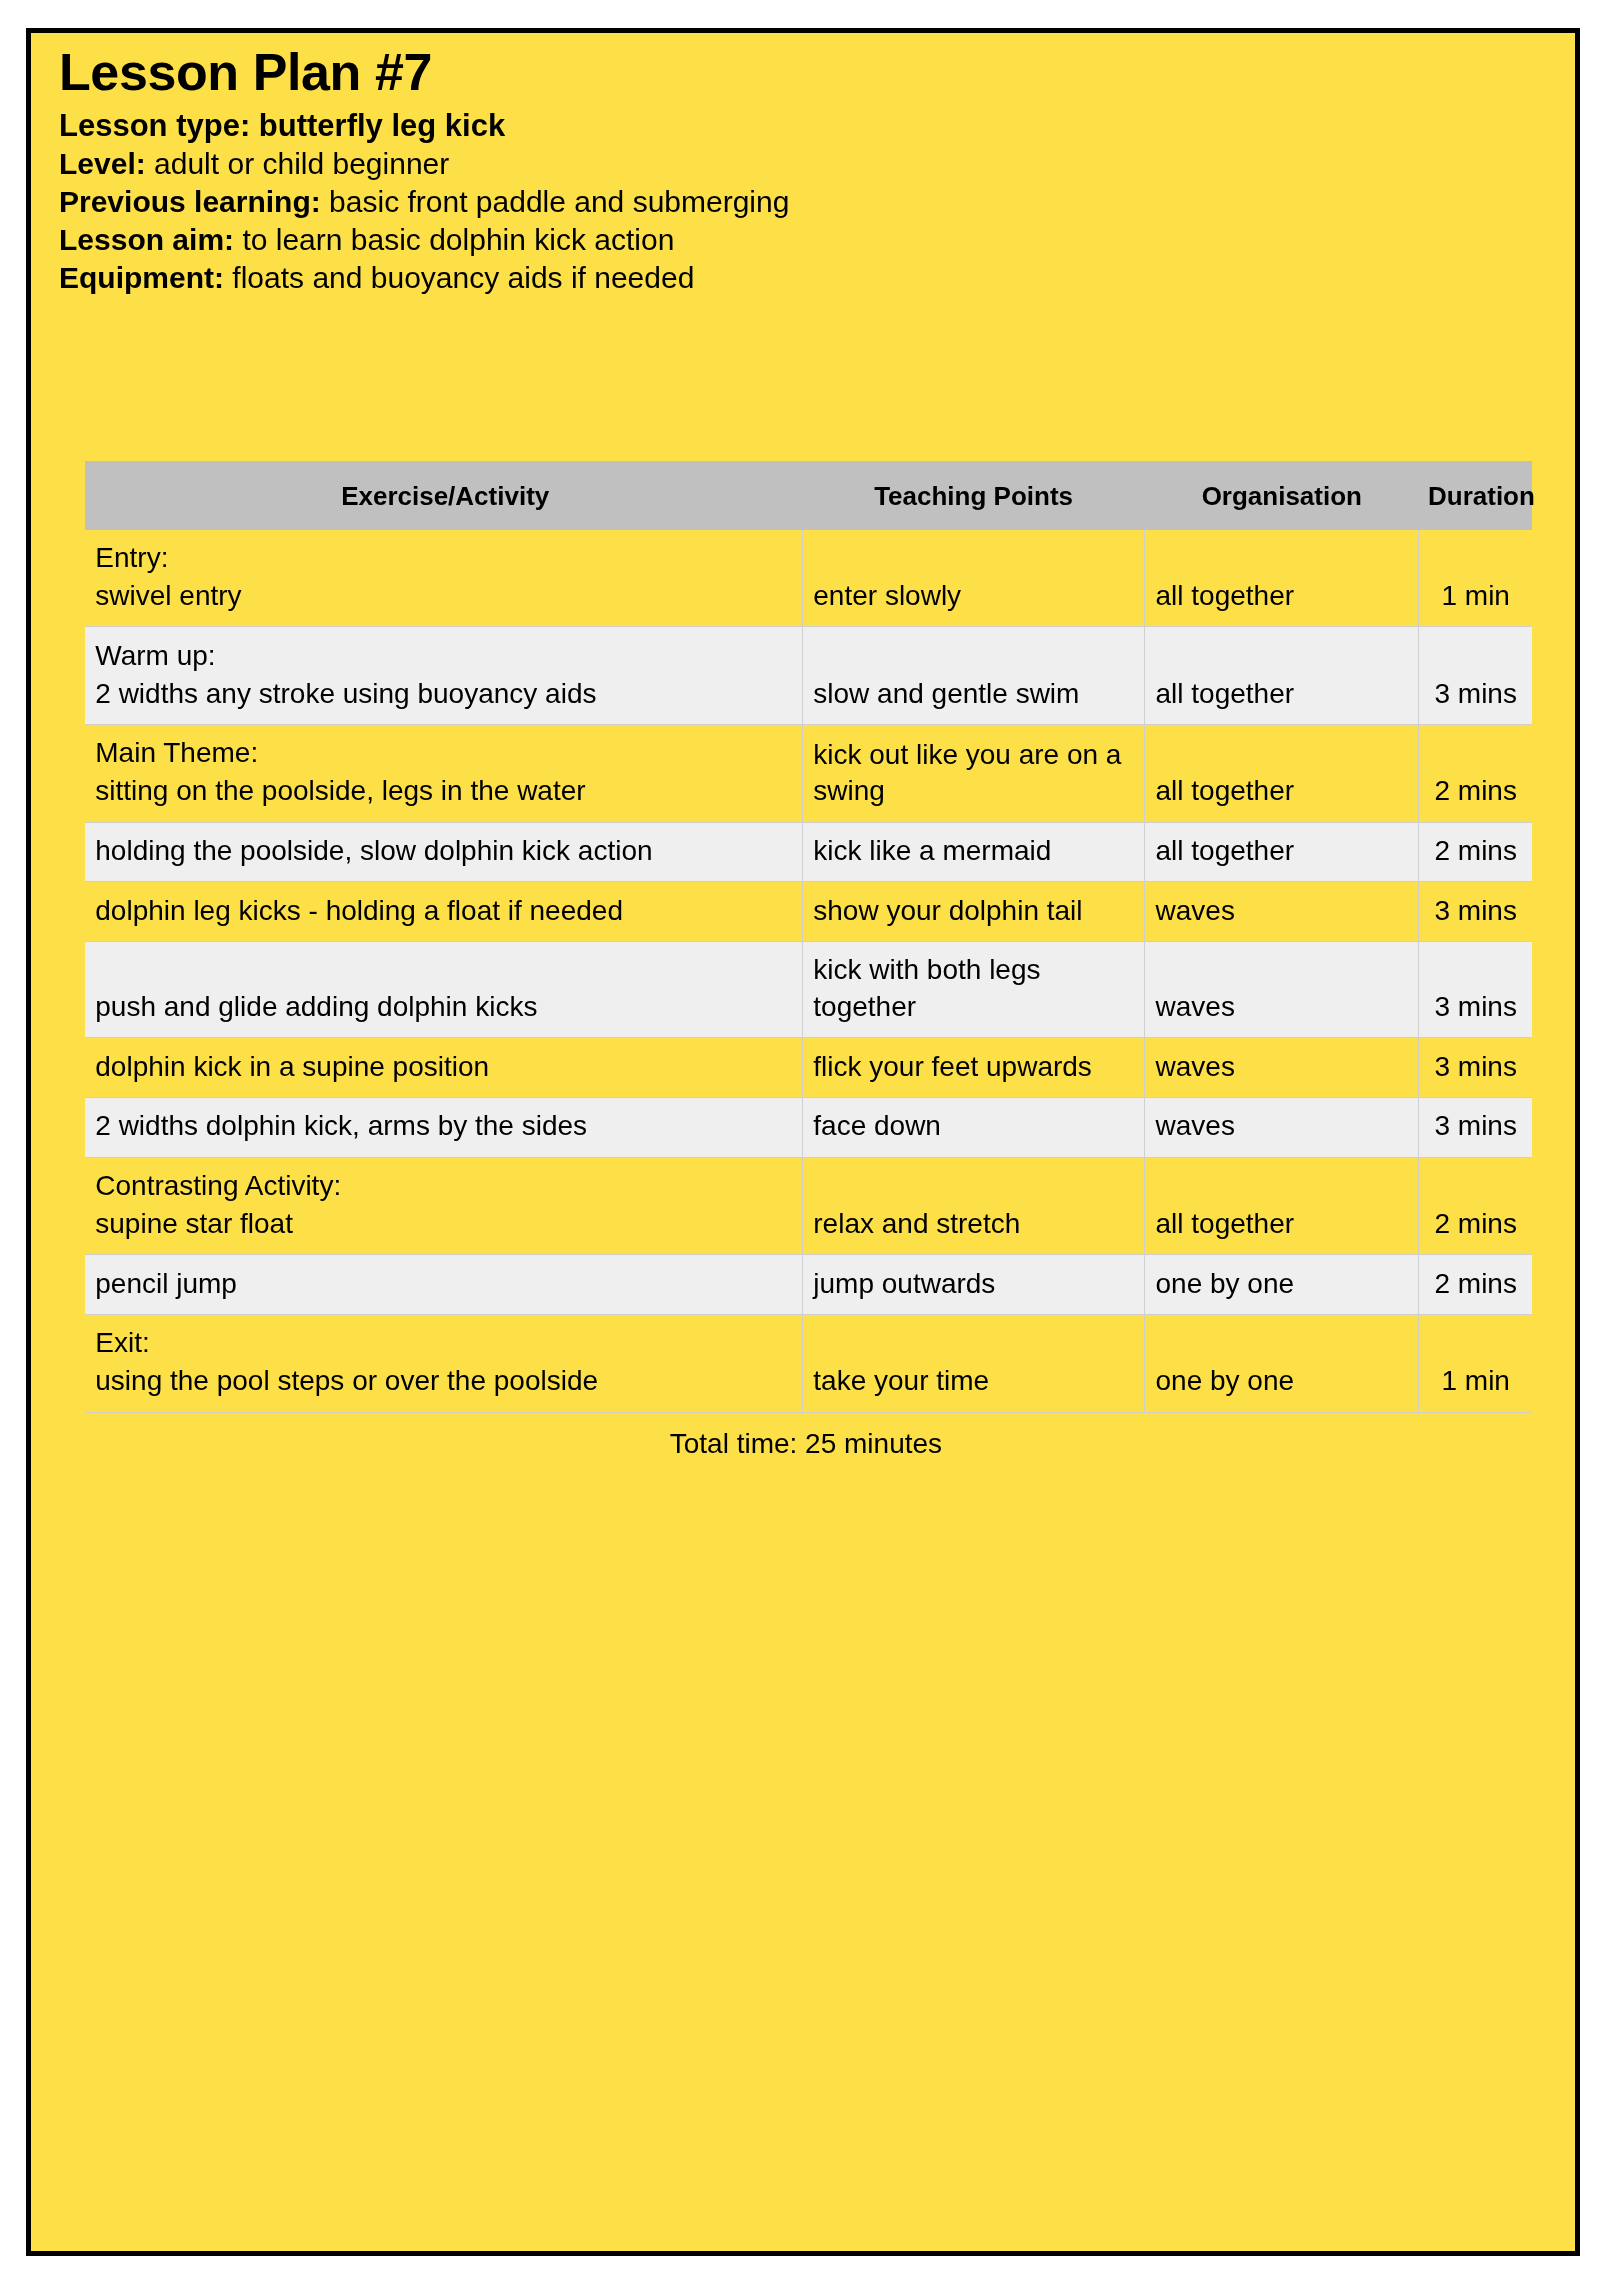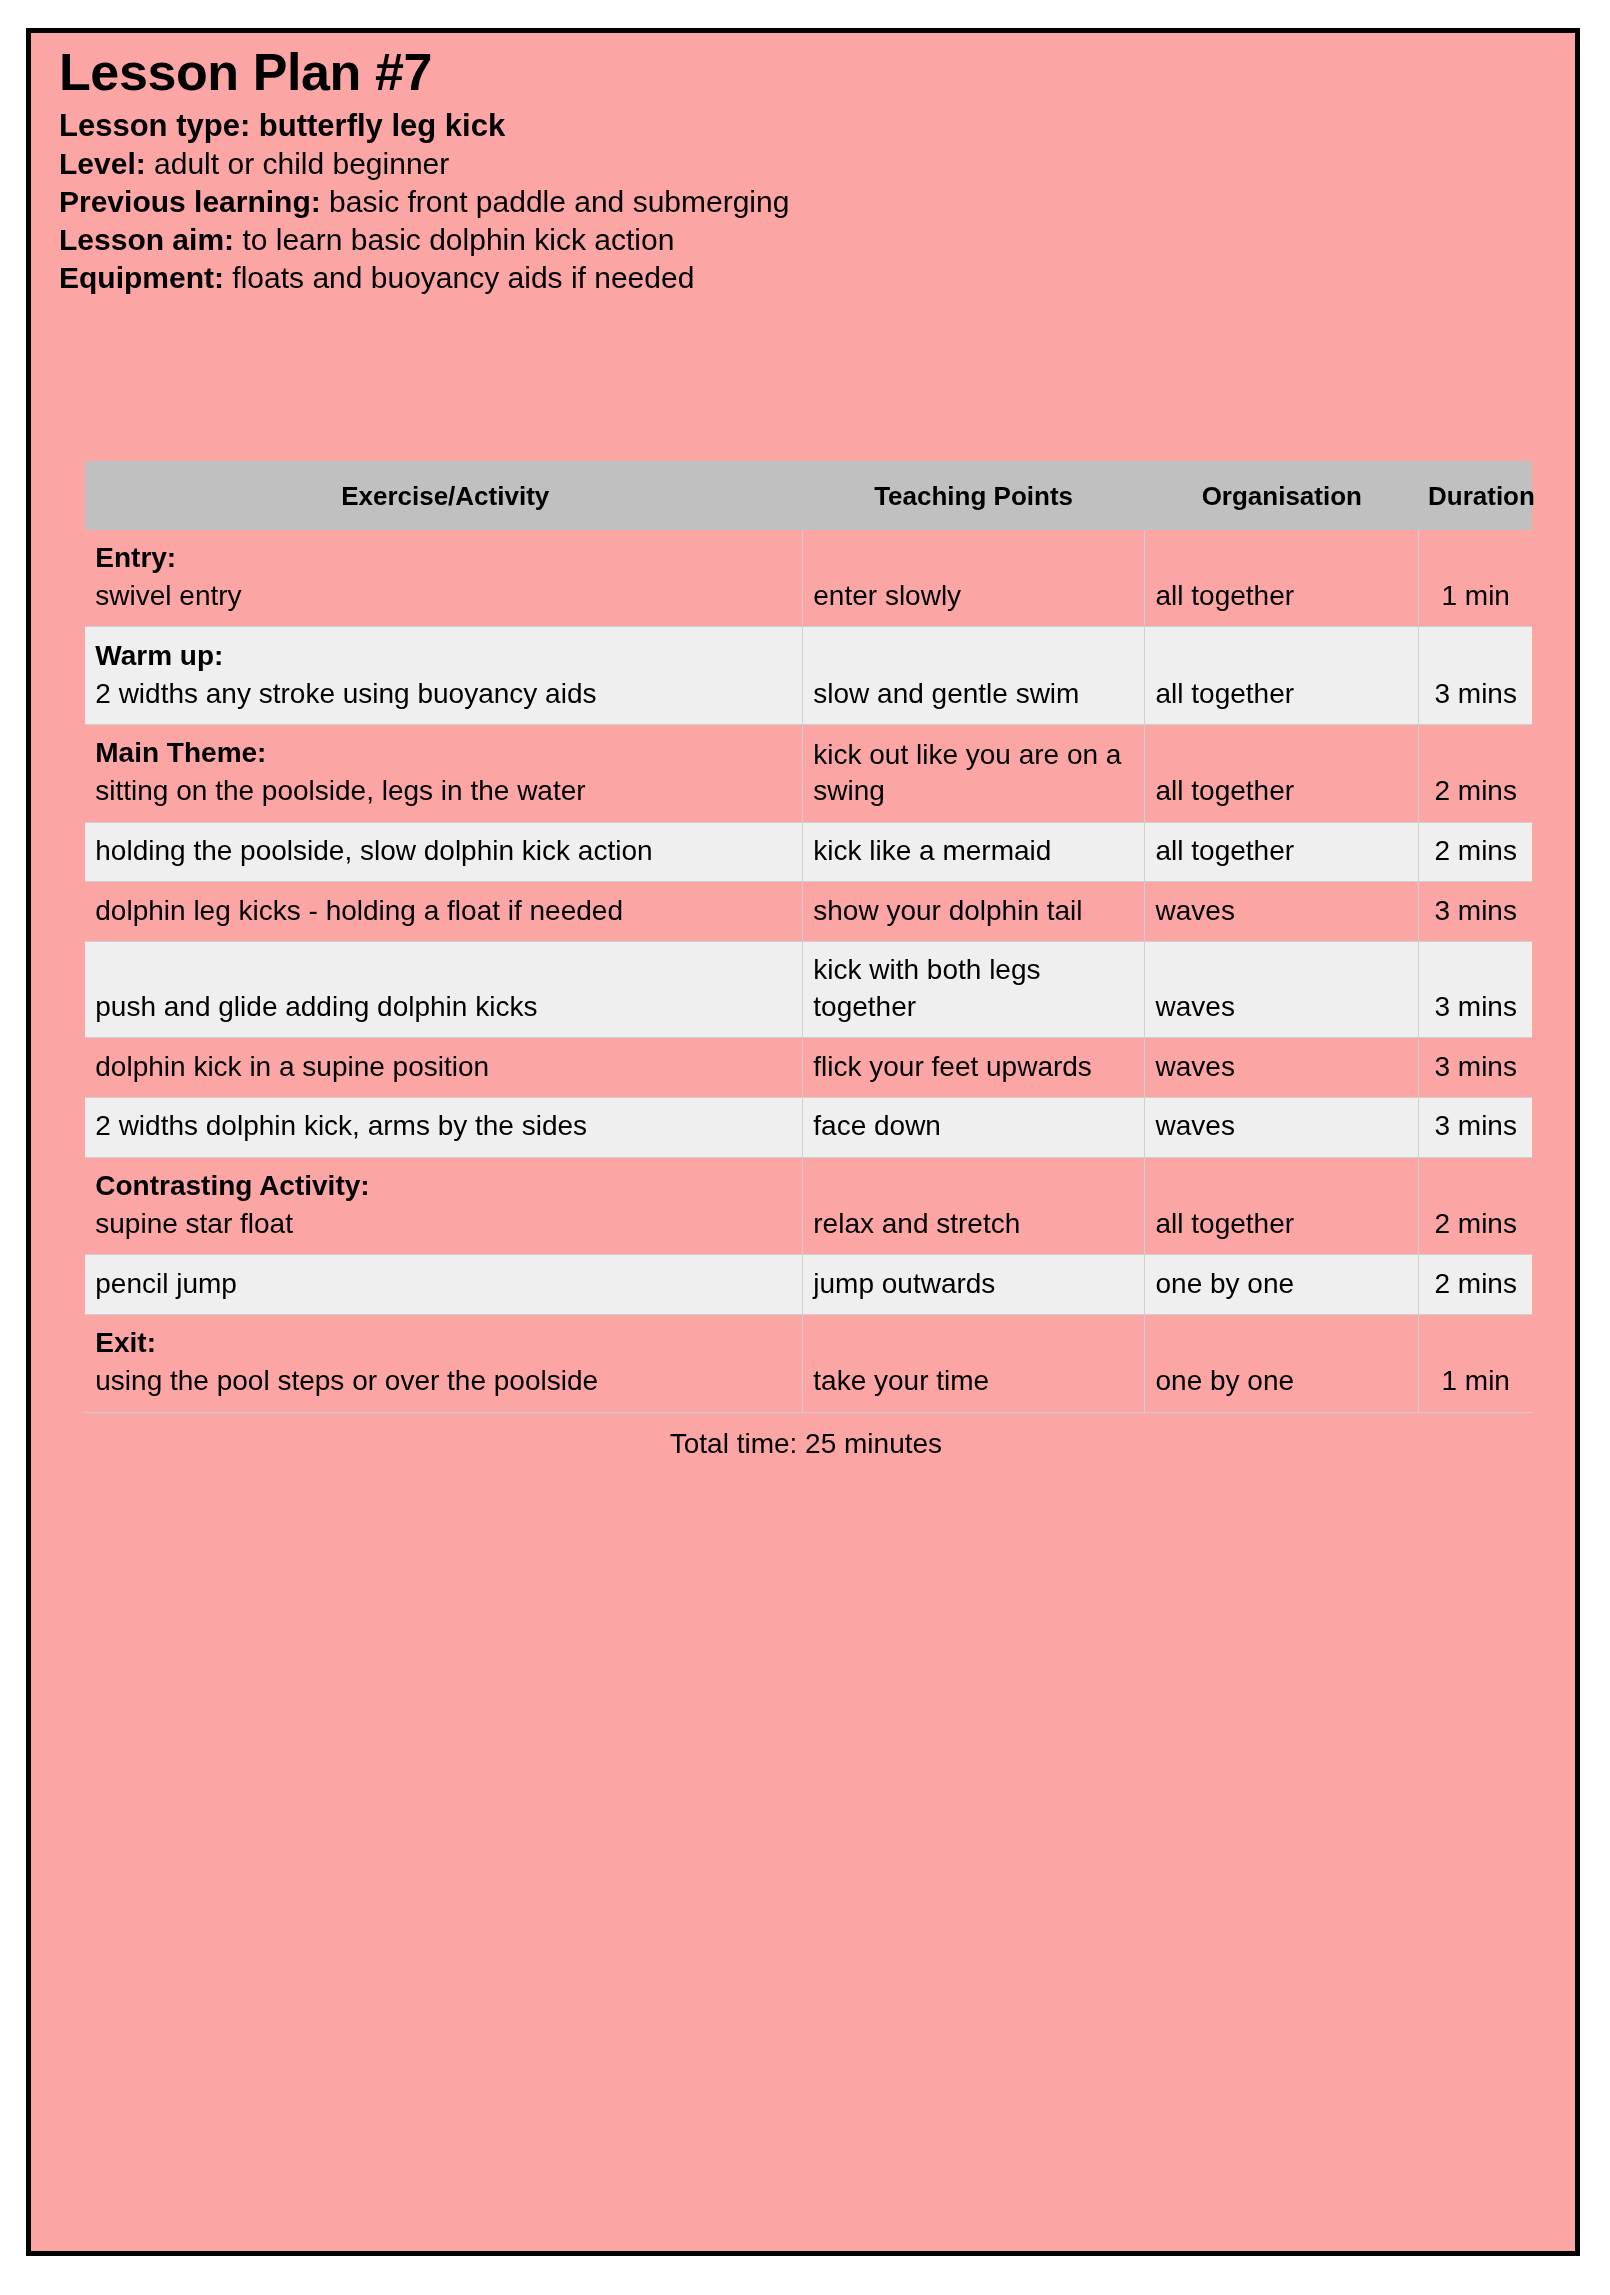--- a/index.html
+++ b/index.html
@@ -16,21 +16,21 @@
   }
 
   .page {
     position: absolute;
     left: 26px;
     top: 27.5px;
     width: 1554px;
     height: 2228px;
     border: 5.2px solid #000000;
     box-sizing: border-box;
-    background: #fca5a5;
+    background: #fde047;
   }
 
   .page-inner {
     position: relative;
     width: 100%;
     height: 100%;
     box-sizing: border-box;
     padding: 0;
   }
 
@@ -113,21 +113,21 @@
     border-bottom: 0.9px solid #cfcfcf;
   }
 
   td.col-activity { padding-left: 15.5px; }
   td.col-teaching { padding-left: 13.8px; }
   td.col-org      { padding-left: 13.8px; }
   td.col-dur      { padding-left: 12px; }
 
   .sec-label {
     display: block;
-    font-weight: bold;
+    font-weight: normal;
     margin-bottom: 1.7px;
   }
 
   .total-time {
     text-align: center;
     font-size: 28px;
     padding: 15.5px 5.2px 0 0;
   }
 
   

